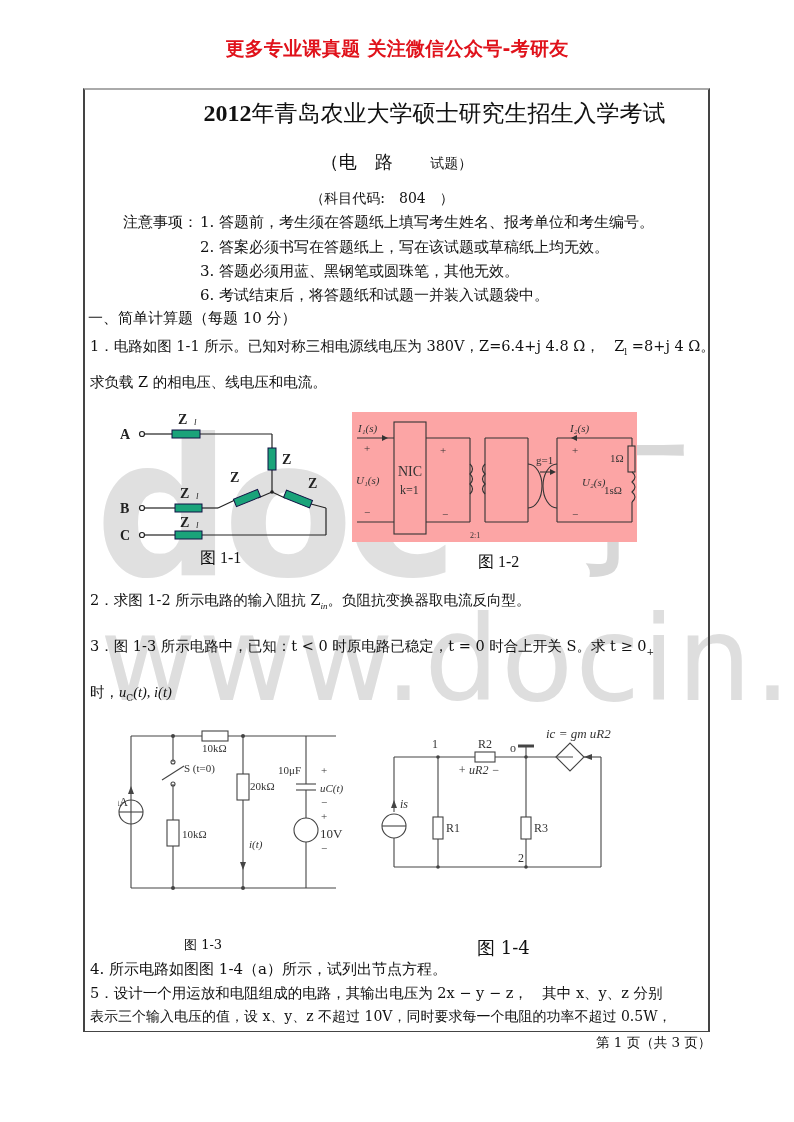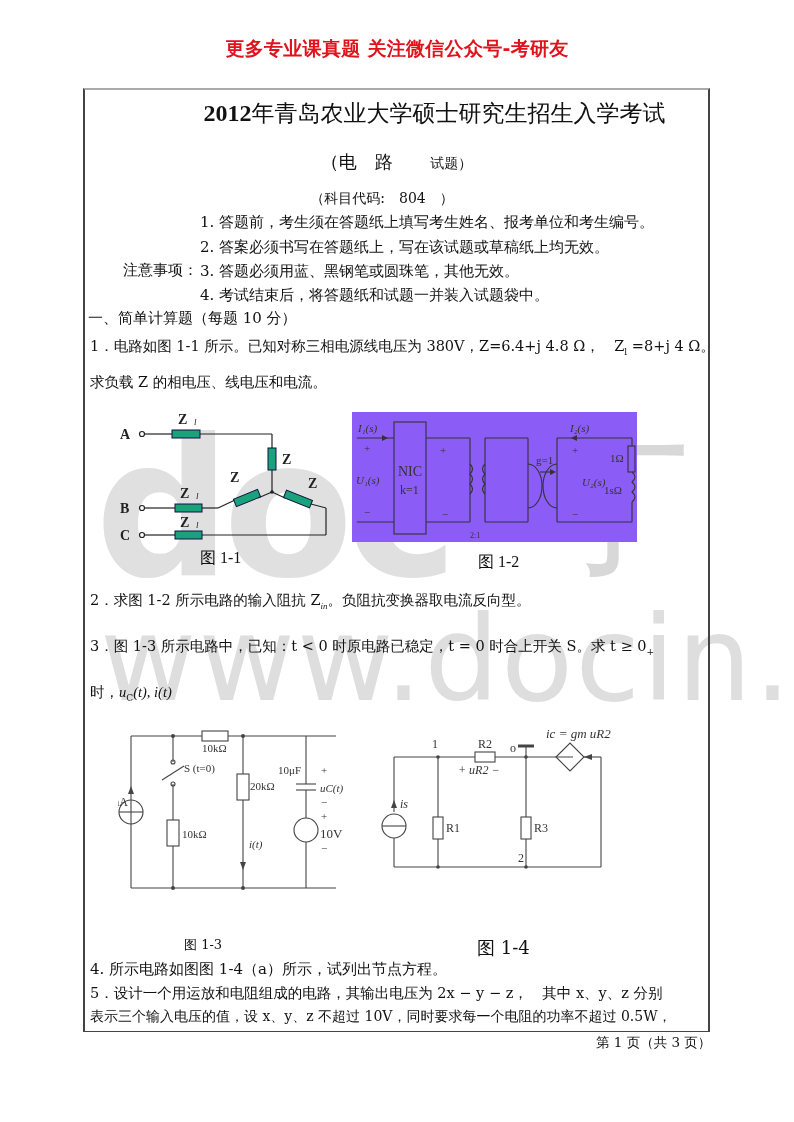--- a/index.html
+++ b/index.html
@@ -21,21 +21,21 @@
     .wm-doc { left: 95px; top: 415px; font-size: 190px; font-weight: bold; letter-spacing: -8px; color: #e0e0e0; line-height: 1; }
     .wm-url { left: 100px; top: 600px; font-size: 118px; color: #dedede; letter-spacing: 2px; line-height: 1; }
     .wm-glyph { left: 540px; top: 430px; font-size: 150px; color: #d8d8d8; line-height: 1; }
     .layer { position: absolute; z-index: 1; }
     .title { left: 83px; width: 703px; top: 98px; text-align: center; font-size: 23px; }
     .title b { font-family: "Liberation Serif", serif; font-size: 24px; }
     .subtitle { left: 83px; width: 627px; top: 150px; text-align: center; font-size: 18px; }
     .subtitle .small { font-size: 14px; margin-left: 32px; }
     .code { left: 83px; width: 598px; top: 190px; text-align: center; font-size: 14px; }
     .line { font-size: 15px; white-space: nowrap; }
-    .note-label { left: 123px; top: 213px; margin-top: 48px; }
+    .note-label { left: 123px; top: 213px; }
     .note { left: 200px; }
     .sec { left: 88px; top: 309px; font-size: 15px; }
     .q { left: 90px; font-size: 14.5px; white-space: nowrap; }
     .fig { position: absolute; z-index: 1; }
     .fig svg { display: block; }
     .caption { position: absolute; z-index: 1; font-size: 16px; font-family: "Liberation Serif", serif; }
     .pagenum { position: absolute; left: 596px; top: 1034px; font-size: 13.5px; z-index: 1; }
     .ital { font-style: italic; font-family: "Liberation Serif", serif; }
   </style>
 </head>
@@ -55,21 +55,21 @@
 <div class="layer subtitle">
   <span>（电　路</span>
   <span class="small">试题）</span>
 </div>
 <div class="layer code">（科目代码:　804　）</div>
 
 <div class="layer line note-label">注意事项：</div>
 <div class="layer line note" style="top:213px">1. 答题前，考生须在答题纸上填写考生姓名、报考单位和考生编号。</div>
 <div class="layer line note" style="top:238px">2. 答案必须书写在答题纸上，写在该试题或草稿纸上均无效。</div>
 <div class="layer line note" style="top:262px">3. 答题必须用蓝、黑钢笔或圆珠笔，其他无效。</div>
-<div class="layer line note" style="top:286px">4. 考试结束后，将答题纸和试题一并装入试题袋中。</div>
+<div class="layer line note" style="top:286px">6. 考试结束后，将答题纸和试题一并装入试题袋中。</div>
 
 <div class="layer sec">一、简单计算题（每题 10 分）</div>
 
 <div class="layer q" style="top:337px">
   <span>1．电路如图 1-1 所示。已知对称三相电源线电压为 380V，Z=6.4+j 4.8 Ω，　Z</span><sub style="font-size:9px">l</sub><span> =8+j 4 Ω。</span>
 </div>
 <div class="layer q" style="top:373px">求负载 Z 的相电压、线电压和电流。</div>
 
 <div class="fig" style="left:100px;top:412px">
   <svg width="240" height="130" viewBox="0 0 240 130">
@@ -113,21 +113,21 @@
     </g>
     <g font-family="Liberation Serif, serif" font-style="italic" font-size="9" fill="#222">
       <text x="94" y="13">l</text>
       <text x="96" y="87">l</text>
       <text x="96" y="116">l</text>
     </g>
   </svg>
 </div>
 <div class="caption" style="left:200px;top:548px">图  1-1</div>
 
-<div class="fig" style="left:352px;top:412px;background:#8b5cf6">
+<div class="fig" style="left:352px;top:412px;background:#fca5a5">
   <svg width="285" height="130" viewBox="0 0 285 130">
     <g stroke="#333" stroke-width="1.1" fill="none">
       <line x1="5" y1="26" x2="42" y2="26"></line>
       <line x1="5" y1="110" x2="42" y2="110"></line>
       <rect x="42" y="10" width="32" height="112"></rect>
       <line x1="74" y1="26" x2="118" y2="26"></line>
       <line x1="74" y1="110" x2="118" y2="110"></line>
       <line x1="118" y1="26" x2="118" y2="110"></line>
       <path d="M118 52 q5 5 0 10 q5 5 0 10 q5 5 0 10"></path>
       <path d="M133 52 q-5 5 0 10 q-5 5 0 10 q-5 5 0 10"></path>

